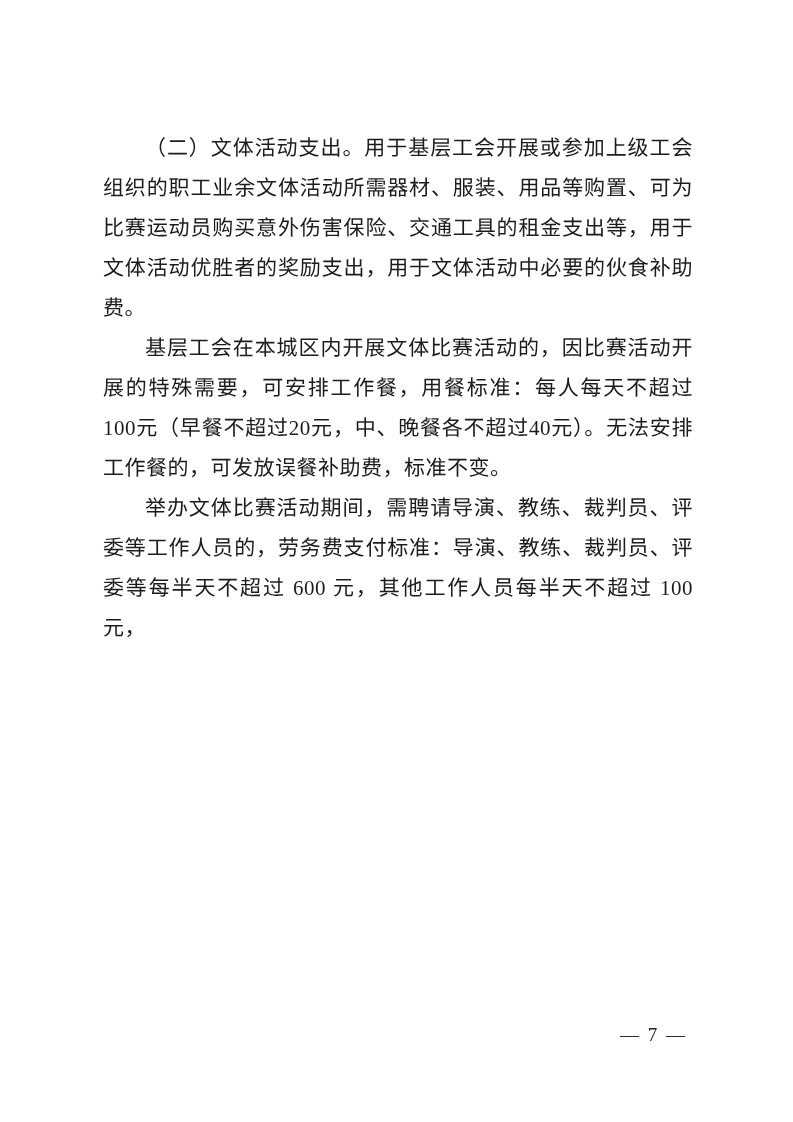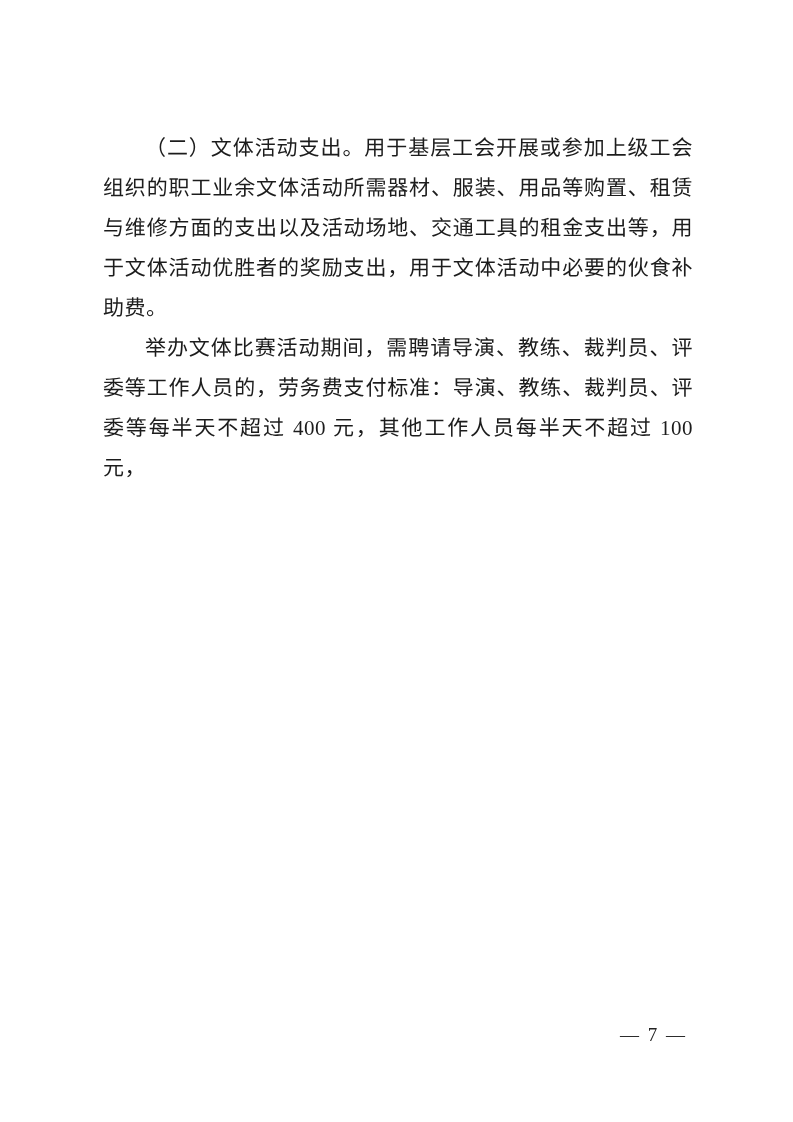--- a/index.html
+++ b/index.html
@@ -49,19 +49,20 @@
     color: #222222;
     text-align: right;
   }
 </style>
 </head>
 <body>
 
 <div class="doc-page">
 
   <div class="doc-body">
-    <p>（二）文体活动支出。用于基层工会开展或参加上级工会组织的职工业余文体活动所需器材、服装、用品等购置、租赁与维修方面的支出以及活动场地、交通工具的租金支出等，用于文体活动优胜者的奖励支出，用于文体活动中必要的伙食补助费。</p>
-    <p>举办文体比赛活动期间，需聘请导演、教练、裁判员、评委等工作人员的，劳务费支付标准：导演、教练、裁判员、评委等每半天不超过 400 元，其他工作人员每半天不超过 100 元，</p>
+    <p>（二）文体活动支出。用于基层工会开展或参加上级工会组织的职工业余文体活动所需器材、服装、用品等购置、可为比赛运动员购买意外伤害保险、交通工具的租金支出等，用于文体活动优胜者的奖励支出，用于文体活动中必要的伙食补助费。</p>
+    <p>基层工会在本城区内开展文体比赛活动的，因比赛活动开展的特殊需要，可安排工作餐，用餐标准：每人每天不超过100元（早餐不超过20元，中、晚餐各不超过40元）。无法安排工作餐的，可发放误餐补助费，标准不变。</p>
+    <p>举办文体比赛活动期间，需聘请导演、教练、裁判员、评委等工作人员的，劳务费支付标准：导演、教练、裁判员、评委等每半天不超过 600 元，其他工作人员每半天不超过 100 元，</p>
   </div>
 
   <div class="page-footer">— 7 —</div>
 
 </div>
 
 </body></html>

